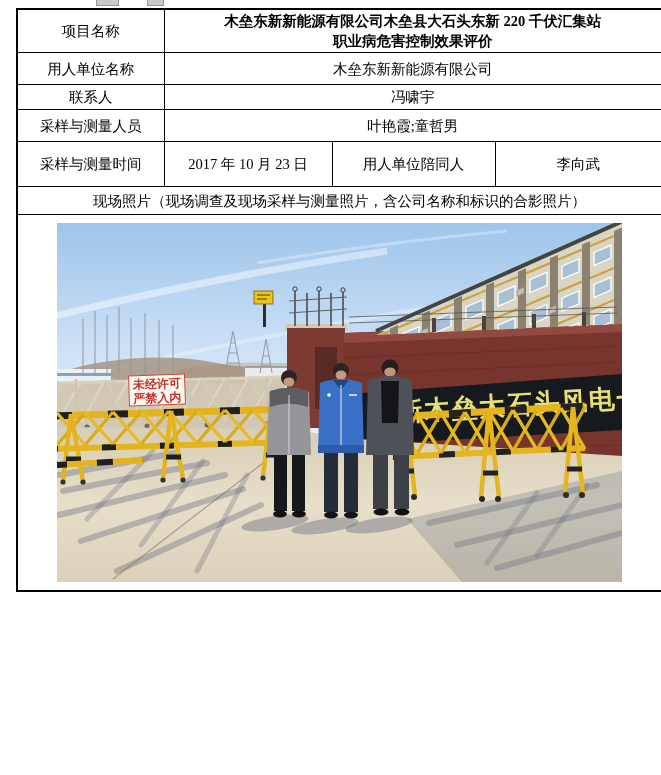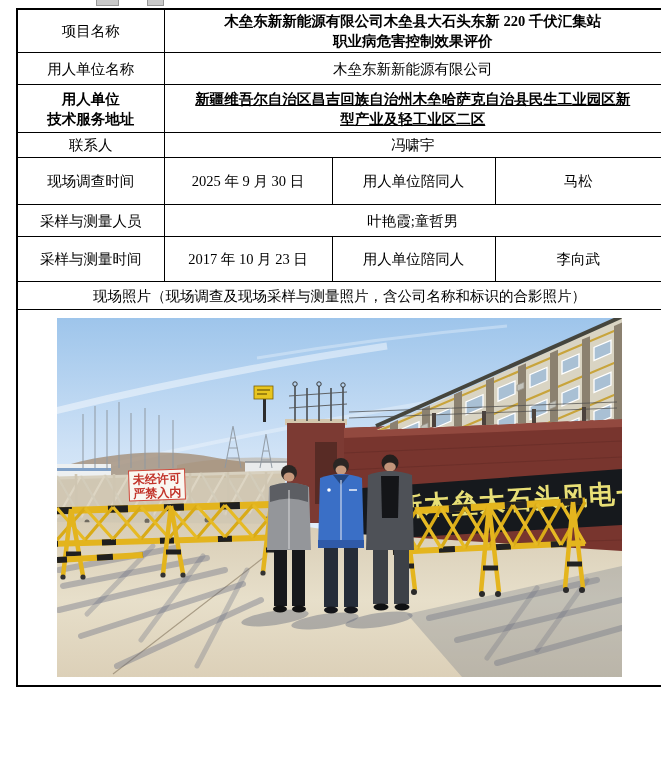--- a/index.html
+++ b/index.html
@@ -35,35 +35,23 @@
     <tbody>
         <tr style="height:43px">
       <td>项目名称</td>
       <td colspan="3" class="preline">木垒东新新能源有限公司木垒县大石头东新 220 千伏汇集站
 职业病危害控制效果评价</td>
     </tr>
     <tr style="height:32px">
       <td>用人单位名称</td>
       <td colspan="3">木垒东新新能源有限公司</td>
     </tr>
-    <tr style="height:48px">
-      <td class="preline">用人单位
-技术服务地址</td>
-      <td colspan="3" class="preline underline">新疆维吾尔自治区昌吉回族自治州木垒哈萨克自治县民生工业园区新
-型产业及轻工业区二区</td>
-    </tr>
     <tr style="height:25px">
       <td>联系人</td>
       <td colspan="3">冯啸宇</td>
-    </tr>
-    <tr style="height:47px">
-      <td>现场调查时间</td>
-      <td>2025 年 9 月 30 日</td>
-      <td>用人单位陪同人</td>
-      <td>马松</td>
     </tr>
     <tr style="height:32px">
       <td>采样与测量人员</td>
       <td colspan="3">叶艳霞;童哲男</td>
     </tr>
     <tr style="height:45px">
       <td>采样与测量时间</td>
       <td>2017 年 10 月 23 日</td>
       <td>用人单位陪同人</td>
       <td>李向武</td>

